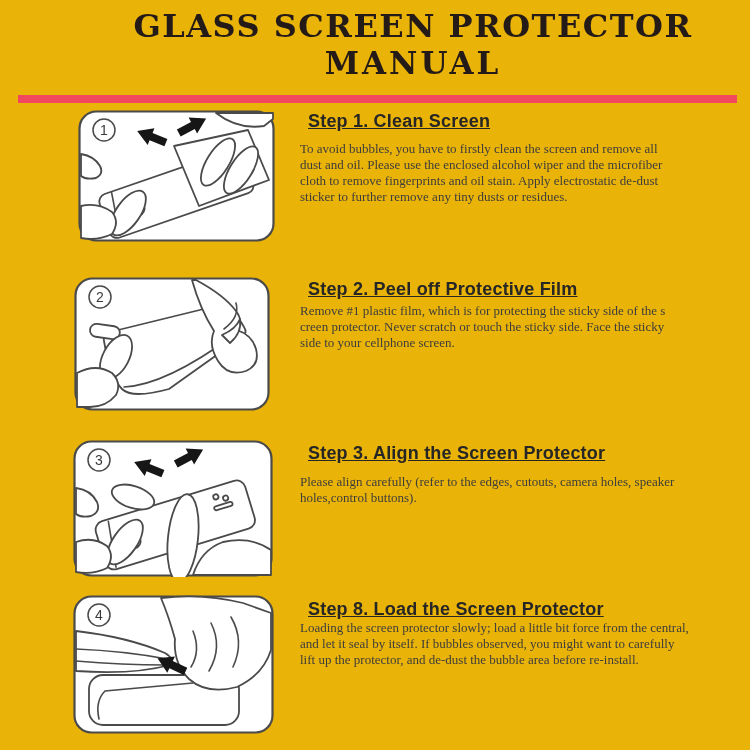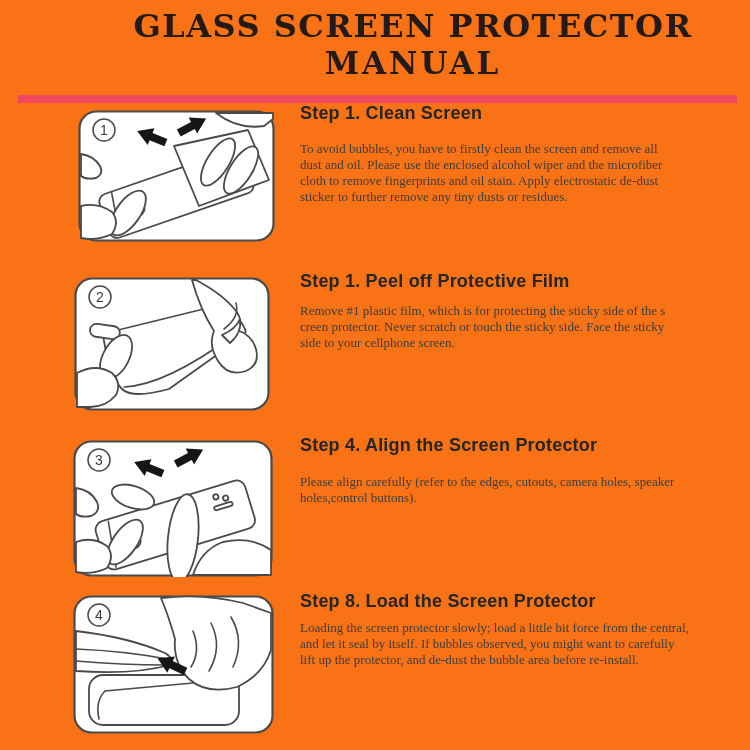--- a/index.html
+++ b/index.html
@@ -1,30 +1,30 @@
 <!DOCTYPE html>
 <html><head>
 <meta charset="utf-8">
 <style>
   html,body{margin:0;padding:0;background:#ffffff;}
-  .page{position:relative;width:750px;height:750px;background:#f97316;overflow:hidden;
+  .page{position:relative;width:750px;height:750px;background:#eab308;overflow:hidden;
         font-family:"Liberation Sans",sans-serif;}
   
   .titles{position:absolute;left:0;top:8px;width:750px;text-align:center;
           transform:translateX(38px);color:#241b18;}
   .title-1{margin:0;font-family:"DejaVu Serif",serif;font-weight:900;
            font-size:32px;letter-spacing:1.5px;line-height:36px;}
   .title-2{margin:2px 0 0 0;font-family:"DejaVu Serif",serif;font-weight:900;
            font-size:31px;letter-spacing:3px;line-height:34px;}
   .divider{position:absolute;left:18px;top:95px;width:719px;height:8px;background:#f2485f;}
   
   .fig{position:absolute;margin:0;}
   .fig svg{display:block;}
-  .step-heading{position:absolute;margin:0;font-size:18px;font-weight:bold;color:#262626;
-                letter-spacing:0.2px;}
+  .step-heading{position:absolute;margin:8px;font-size:18px;font-weight:bold;color:#262626;
+                letter-spacing:0.2px;text-decoration:underline;}
   .step-body{position:absolute;margin:0;width:452px;font-family:"Liberation Serif",serif;
              font-size:13px;line-height:16px;color:#3d3d3d;white-space:pre-line;}
   
   .art, .box-border{fill:#ffffff;stroke:#4a4a4a;stroke-width:1.8;
         stroke-linejoin:round;stroke-linecap:round;}
   .box-border{stroke-width:2.2;}
   .ln{fill:none;stroke:#4a4a4a;stroke-width:1.6;stroke-linecap:round;}
   .arrow{fill:#161616;stroke:none;}
   .num{font-family:"Liberation Sans",sans-serif;font-size:14px;fill:#3a3a3a;
        text-anchor:middle;}
@@ -96,21 +96,21 @@
           <rect class="art" x="16" y="48" width="30" height="13" rx="6.5" transform="rotate(8 31 54)"></rect>
           <ellipse class="art" cx="42" cy="80" rx="13" ry="24" transform="rotate(28 42 80)"></ellipse>
           <path class="art" d="M3,96 Q22,86 38,96 Q48,106 42,118 Q32,130 16,130 L3,130 Z"></path>
         </g>
         <g>
           <circle class="art" cx="26" cy="20" r="11" style="stroke-width:1.5"></circle>
           <text class="num" x="26" y="25">2</text>
         </g>
       </svg>
     </figure>
-    <h3 class="step-heading" style="left:300px;top:271px;">Step 1. Peel off Protective Film</h3>
+    <h3 class="step-heading" style="left:300px;top:271px;">Step 2. Peel off Protective Film</h3>
     <p class="step-body" style="left:300px;top:303px;">Remove #1 plastic film, which is for protecting the sticky side of the s
 creen protector. Never scratch or touch the sticky side. Face the sticky
 side to your cellphone screen.</p>
   </section>
 
   <section>
     <figure class="fig" style="left:73px;top:440px;">
       <svg width="200" height="137" viewBox="0 0 200 137">
         <rect class="box-border" x="1.5" y="1.5" width="197" height="134" rx="17"></rect>
         <g transform="rotate(-17 102 84)">
@@ -134,21 +134,21 @@
         <g>
           <polygon class="arrow" points="-15,-4 1,-4 1,-9 16,0 1,9 1,4 -15,4" transform="translate(76,28) rotate(202)"></polygon>
           <polygon class="arrow" points="-15,-4 1,-4 1,-9 16,0 1,9 1,4 -15,4" transform="translate(116,17) rotate(-28)"></polygon>
         </g>
         <g>
           <circle class="art" cx="26" cy="20" r="11" style="stroke-width:1.5"></circle>
           <text class="num" x="26" y="25">3</text>
         </g>
       </svg>
     </figure>
-    <h3 class="step-heading" style="left:300px;top:435px;">Step 4. Align the Screen Protector</h3>
+    <h3 class="step-heading" style="left:300px;top:435px;">Step 3. Align the Screen Protector</h3>
     <p class="step-body" style="left:300px;top:474px;">Please align carefully (refer to the edges, cutouts, camera holes, speaker
 holes,control buttons).</p>
   </section>
 
   <section>
     <figure class="fig" style="left:73px;top:595px;">
       <svg width="201" height="139" viewBox="0 0 201 139">
         <rect class="box-border" x="1.5" y="1.5" width="198" height="136" rx="17"></rect>
         <g>
           <rect class="art" x="16" y="80" width="150" height="50" rx="14"></rect>

